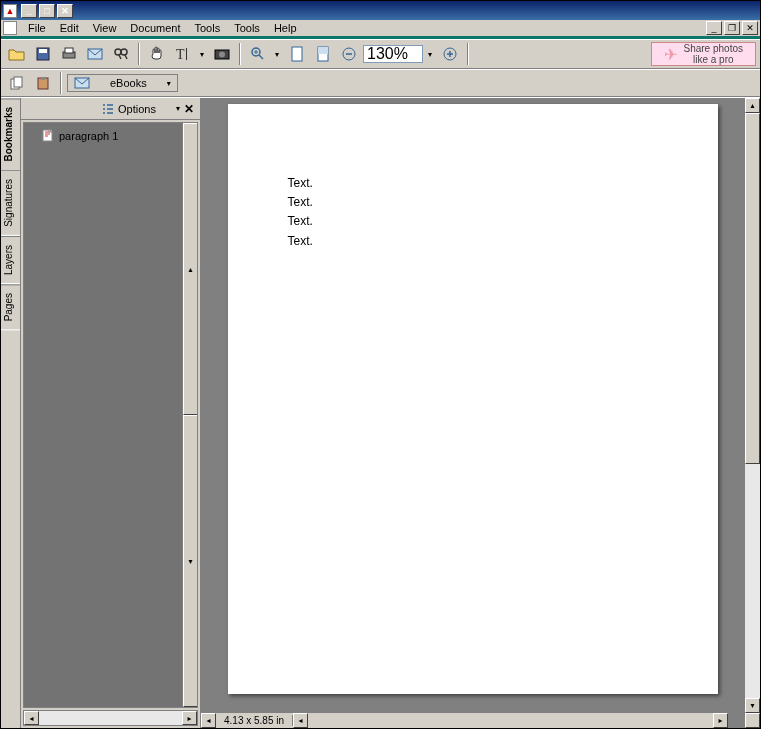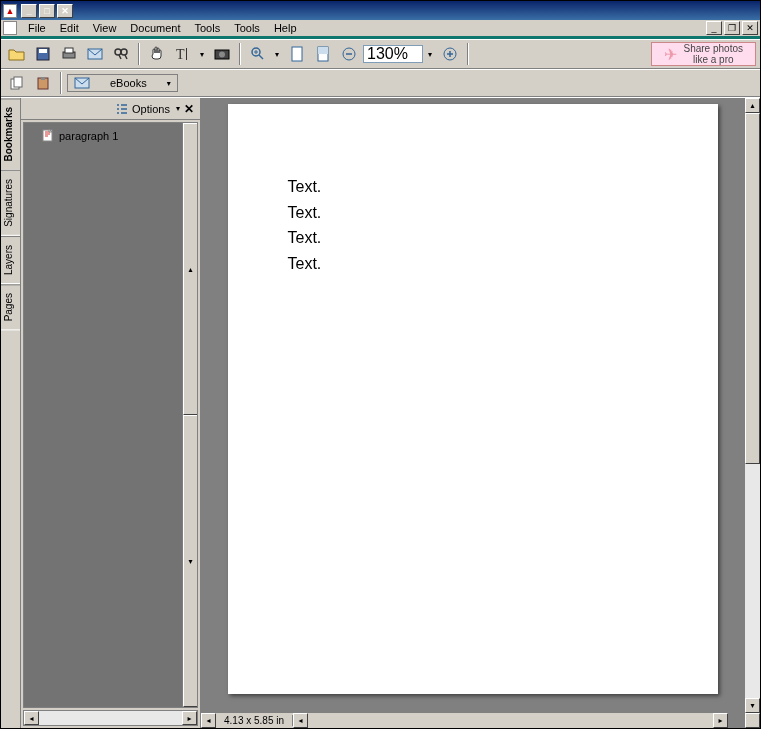--- a/index.html
+++ b/index.html
@@ -21,34 +21,34 @@
 .promo { margin-left: auto; background: #fde; border: 1px solid #c88; padding: 2px 12px; font-size: 10px; text-align: center; height: 24px; display: flex; align-items: center; gap: 6px; cursor: pointer; color: #444;}
 .promo-icon { color: #e9a; font-size: 16px; }
 .toolbar-row2 { height: 28px; }
 .ebooks { border: 1px solid #808080; background: #d4d0c8; padding: 2px 6px; display: inline-flex; align-items: center; gap: 20px; cursor: pointer; font-size: 11px; }
 .workspace { display: flex; height: 631px; border-top: 1px solid #fff; }
 .side-tabs { width: 20px; background: #d4d0c8; display: flex; flex-direction: column; border-right: 1px solid #808080; }
 .side-tab { writing-mode: vertical-rl; transform: rotate(180deg); padding: 8px 2px; font-size: 10px; border-bottom: 1px solid #808080; border-top: 1px solid #fff; cursor: pointer; text-align: center; background:#d4d0c8; }
 .side-tab.active { background: #d4d0c8; font-weight: bold; }
 .bookmark-panel { width: 180px; background: #d4d0c8; border-right: 1px solid #808080; display: flex; flex-direction: column; }
 .bm-header { height: 22px; border-bottom: 1px solid #808080; display: flex; align-items: center; justify-content: flex-end; gap: 4px; padding: 0 6px; background: #d4d0c8; }
-.bm-options { display: flex; align-items: center; gap: 6px; cursor: pointer; font-size: 11px; }
+.bm-options { display: flex; align-items: center; gap: 20px; cursor: pointer; font-size: 11px; }
 .bm-close { cursor: pointer; font-weight: bold; font-size: 12px; }
 .bm-list { flex: 1; background: #737373; border: 1px solid #808080; margin: 2px; overflow: auto; padding: 4px; position: relative; }
 .bm-item { display: flex; align-items: center; gap: 4px; padding: 2px 0 2px 14px; cursor: pointer; font-size: 11px; }
 .bm-icon { width: 13px; height: 13px; display: inline-block; }
 .bm-hscroll { height: 16px; background: #d4d0c8; border: 1px solid #808080; margin: 0 2px 2px; display:flex; }
 .sb-btn { width:15px; height:100%; background:#d4d0c8; border:1px solid #fff; border-right-color:#404040; border-bottom-color:#404040; display:flex;align-items:center;justify-content:center;font-size:8px;cursor:pointer;}
 .sb-track { flex:1; background:#e8e8e8; }
 .doc-area { flex: 1; display: flex; background: #808080; position: relative; }
 .doc-scroll-v { width: 16px; background: #d4d0c8; border-left: 1px solid #808080; display:flex; flex-direction:column;}
 .doc-scroll-v .sb-track { background:#e8e8e8; flex:1; position:relative;}
 .thumb-v { position:absolute; top:0; left:0; right:0; height:60%; background:#d4d0c8; border:1px solid #fff; border-right-color:#404040; border-bottom-color:#404040;}
 .doc-viewport { flex: 1; background: #808080; overflow: hidden; position: relative; }
-.page { background: #fff; width: 490px; height: 590px; margin: 6px auto 0; box-shadow: 2px 2px 4px rgba(0,0,0,0.5); padding: 70px 60px; font-family: Arial; font-size: 16px; line-height: 1.6; }
+.page { background: #fff; width: 490px; height: 590px; margin: 6px auto 0; box-shadow: 2px 2px 4px rgba(0,0,0,0.5); padding: 70px 60px; font-family: Arial; font-size: 12px; line-height: 1.6; }
 .doc-hscroll { position:absolute; bottom:0; left:0; right:16px; height:16px; background:#d4d0c8; border-top:1px solid #808080; display:flex; align-items:center;}
 .size-label { padding: 0 8px; font-size:10px; background:#d4d0c8; border-right:1px solid #808080;}
 .statusbar { height: 24px; background: #d4d0c8; border-top: 1px solid #fff; display: flex; align-items: center; justify-content: center; gap: 4px; position: relative; }
 svg { display: block; }
 </style>
 </head>
 <body>
 
 <div class="titlebar">
   <span class="appicon">▲</span>

